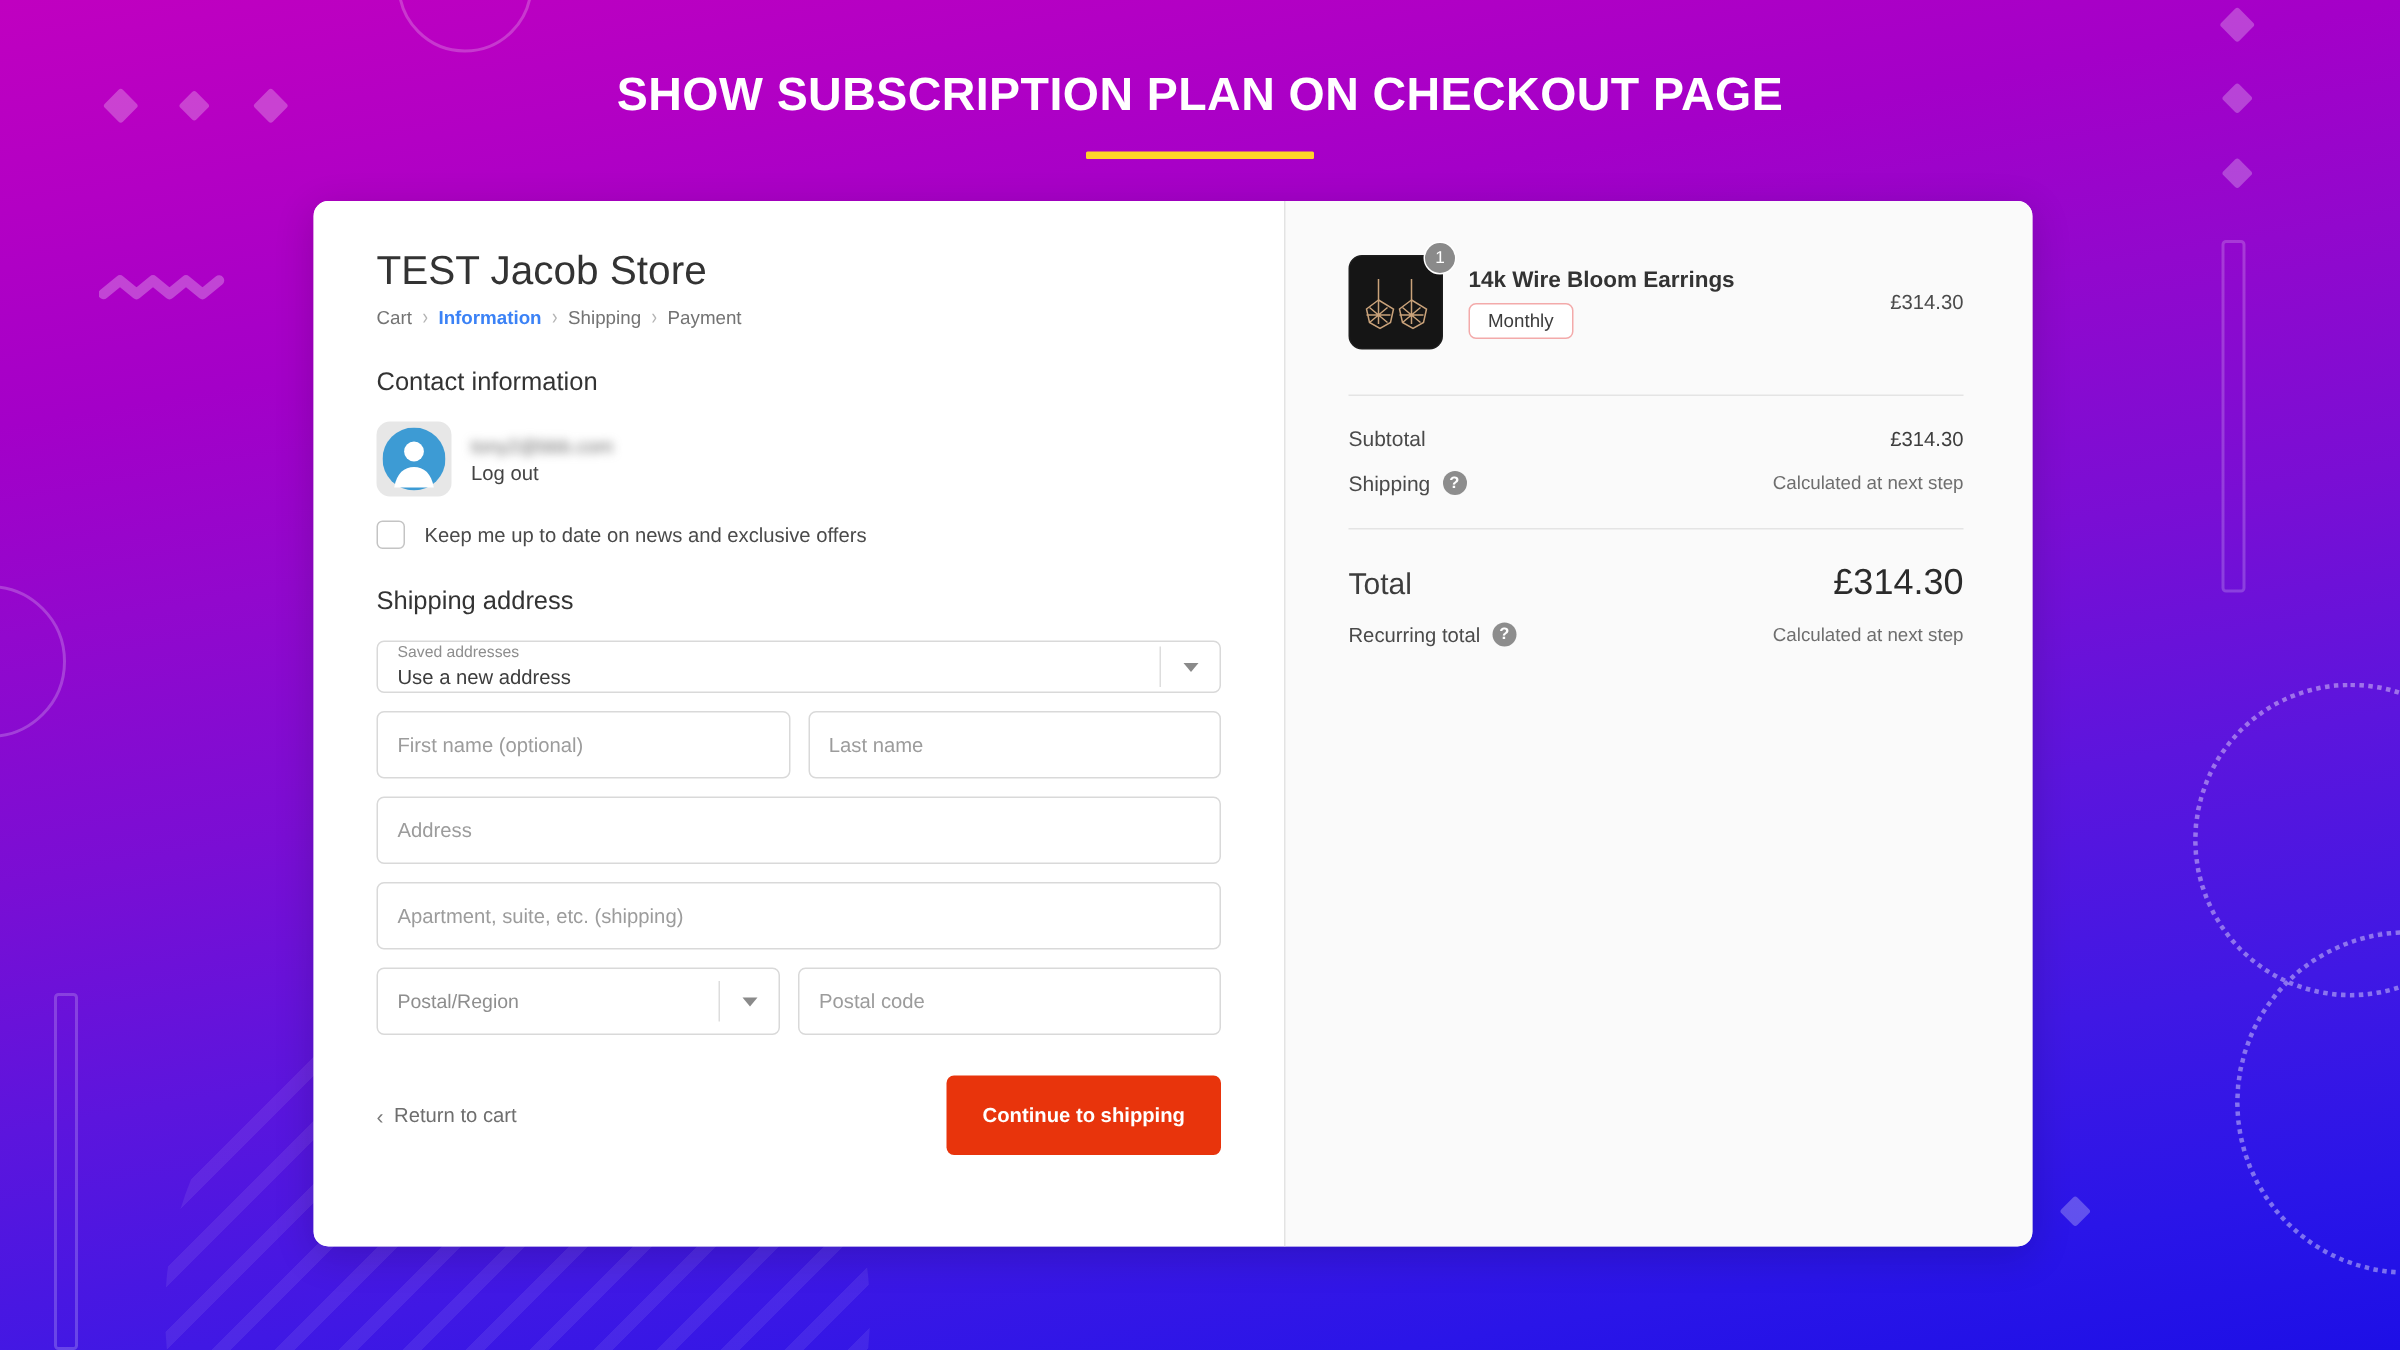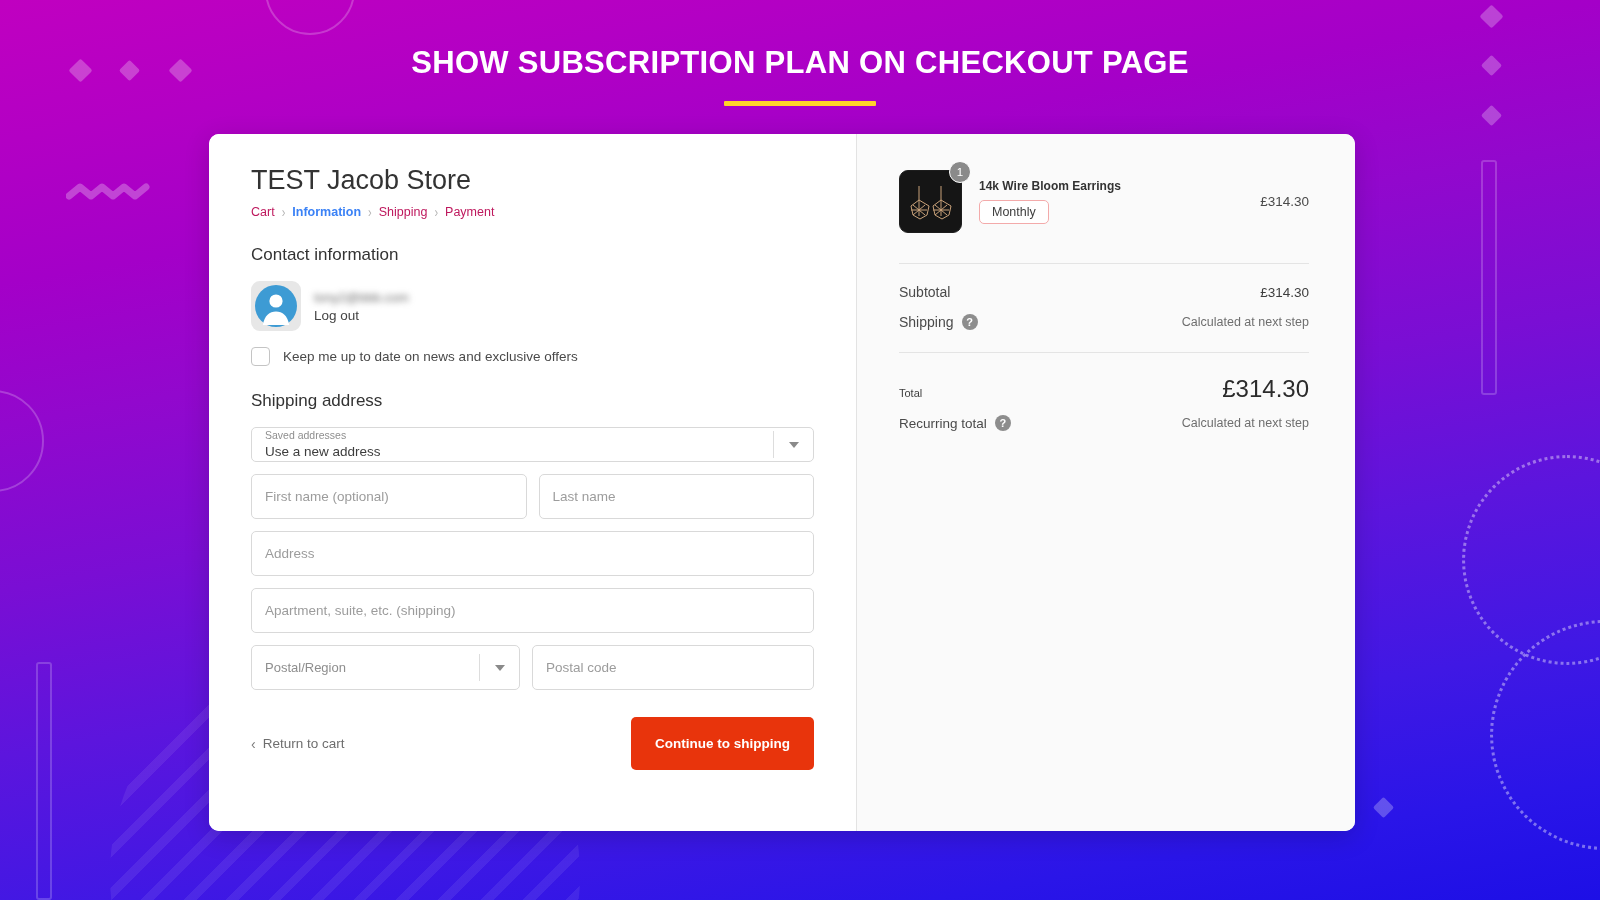--- a/index.html
+++ b/index.html
@@ -124,21 +124,21 @@
     margin-bottom: 9px;
   }
 
   .breadcrumb {
     display: flex;
     align-items: center;
     gap: 7px;
     font-size: 12.5px;
     margin-bottom: 26px;
   }
-  .crumb { color: #be185d; }
+  .crumb { color: #737373; }
   .crumb.current { color: #3b82f6; font-weight: bold; }
   .crumb-sep {
     color: #b4b4b4;
     font-size: 11px;
     display: inline-block;
     transform: scaleY(1.35);
   }
 
   .section-title {
     font-size: 17px;
@@ -292,21 +292,21 @@
     width: 22px; height: 22px;
     border-radius: 50%;
     background: #8a8a8a;
     color: #ffffff;
     font-size: 11.5px;
     display: flex; align-items: center; justify-content: center;
     border: 1px solid #ffffff;
   }
 
   .item-info { flex: 1; display: flex; flex-direction: column; gap: 7px; align-items: flex-start; }
-  .item-title { font-size: 12px; color: #333333; font-weight: bold; }
+  .item-title { font-size: 15px; color: #333333; font-weight: bold; }
   .plan-pill {
     border: 1px solid #f3aaaa;
     background: #ffffff;
     border-radius: 5px;
     padding: 4px 12px;
     font-size: 12.5px;
     color: #3d3d3d;
   }
   .item-price { font-size: 13.5px; color: #4a4a4a; white-space: nowrap; }
 
@@ -337,21 +337,21 @@
     flex-shrink: 0;
   }
 
   .grand-block { padding-top: 22px; }
   .grand-row {
     display: flex;
     align-items: baseline;
     justify-content: space-between;
     margin-bottom: 12px;
   }
-  .grand-label { font-size: 11px; color: #3d3d3d; }
+  .grand-label { font-size: 20px; color: #3d3d3d; }
   .grand-value { font-size: 24px; color: #2b2b2b; }
   .recurring-row { display: flex; align-items: center; justify-content: space-between; }
   .recurring-label { display: flex; align-items: flex-end; gap: 8px; font-size: 13.5px; color: #4a4a4a; }
   .recurring-value { font-size: 12.5px; color: #6e6e6e; }
 </style>
 </head>
 <body>
 
 <div class="bg-deco">
   <div class="circle-outline" style="left:265px; top:-55px; width:90px; height:90px;"></div>

